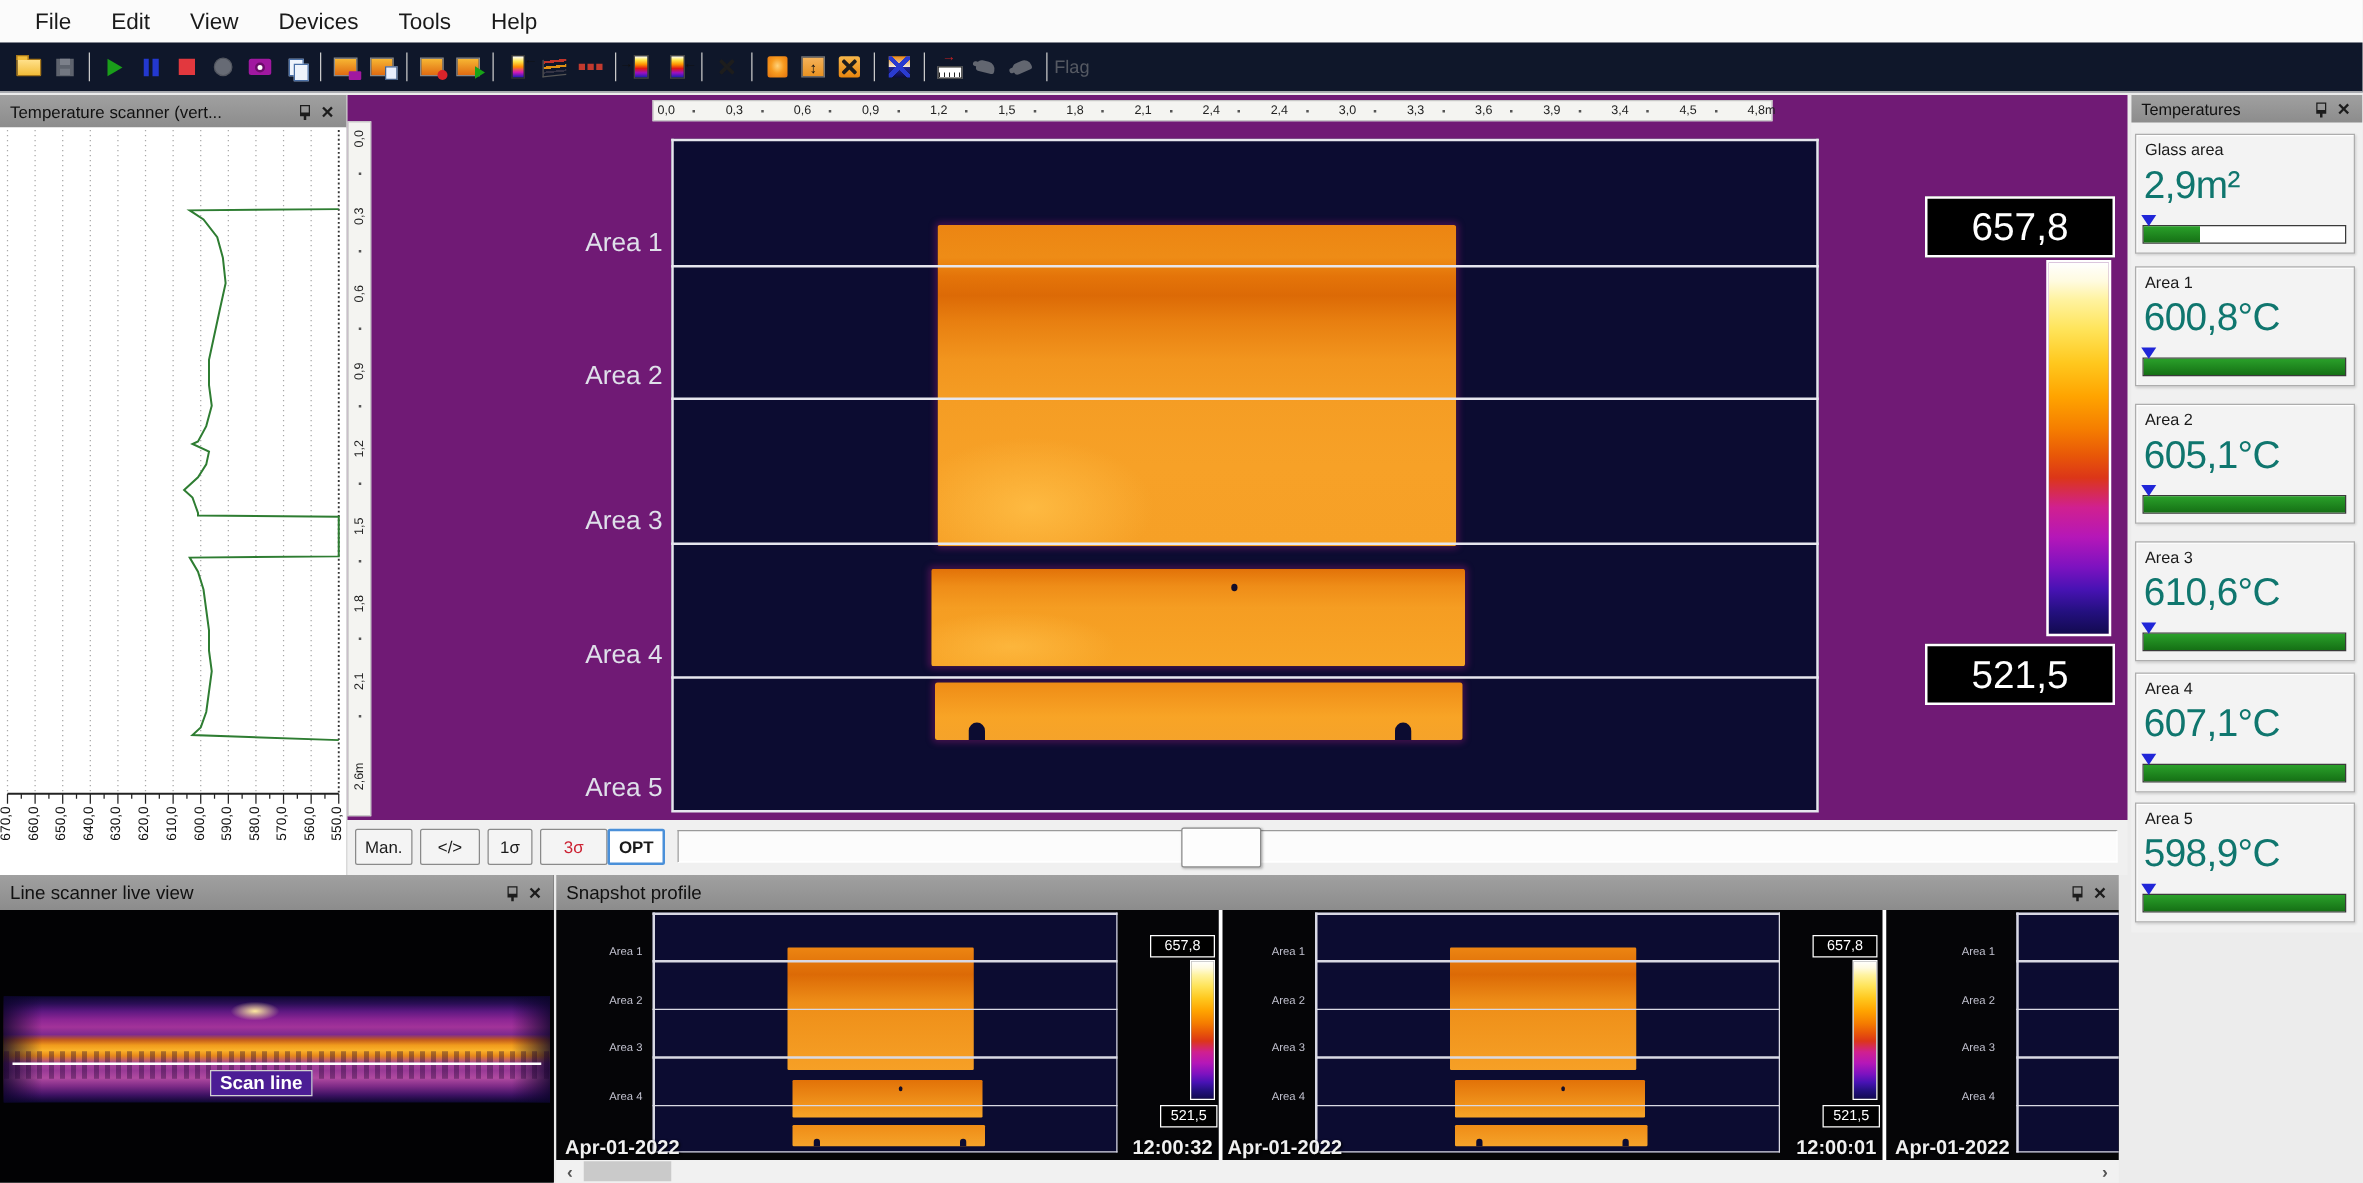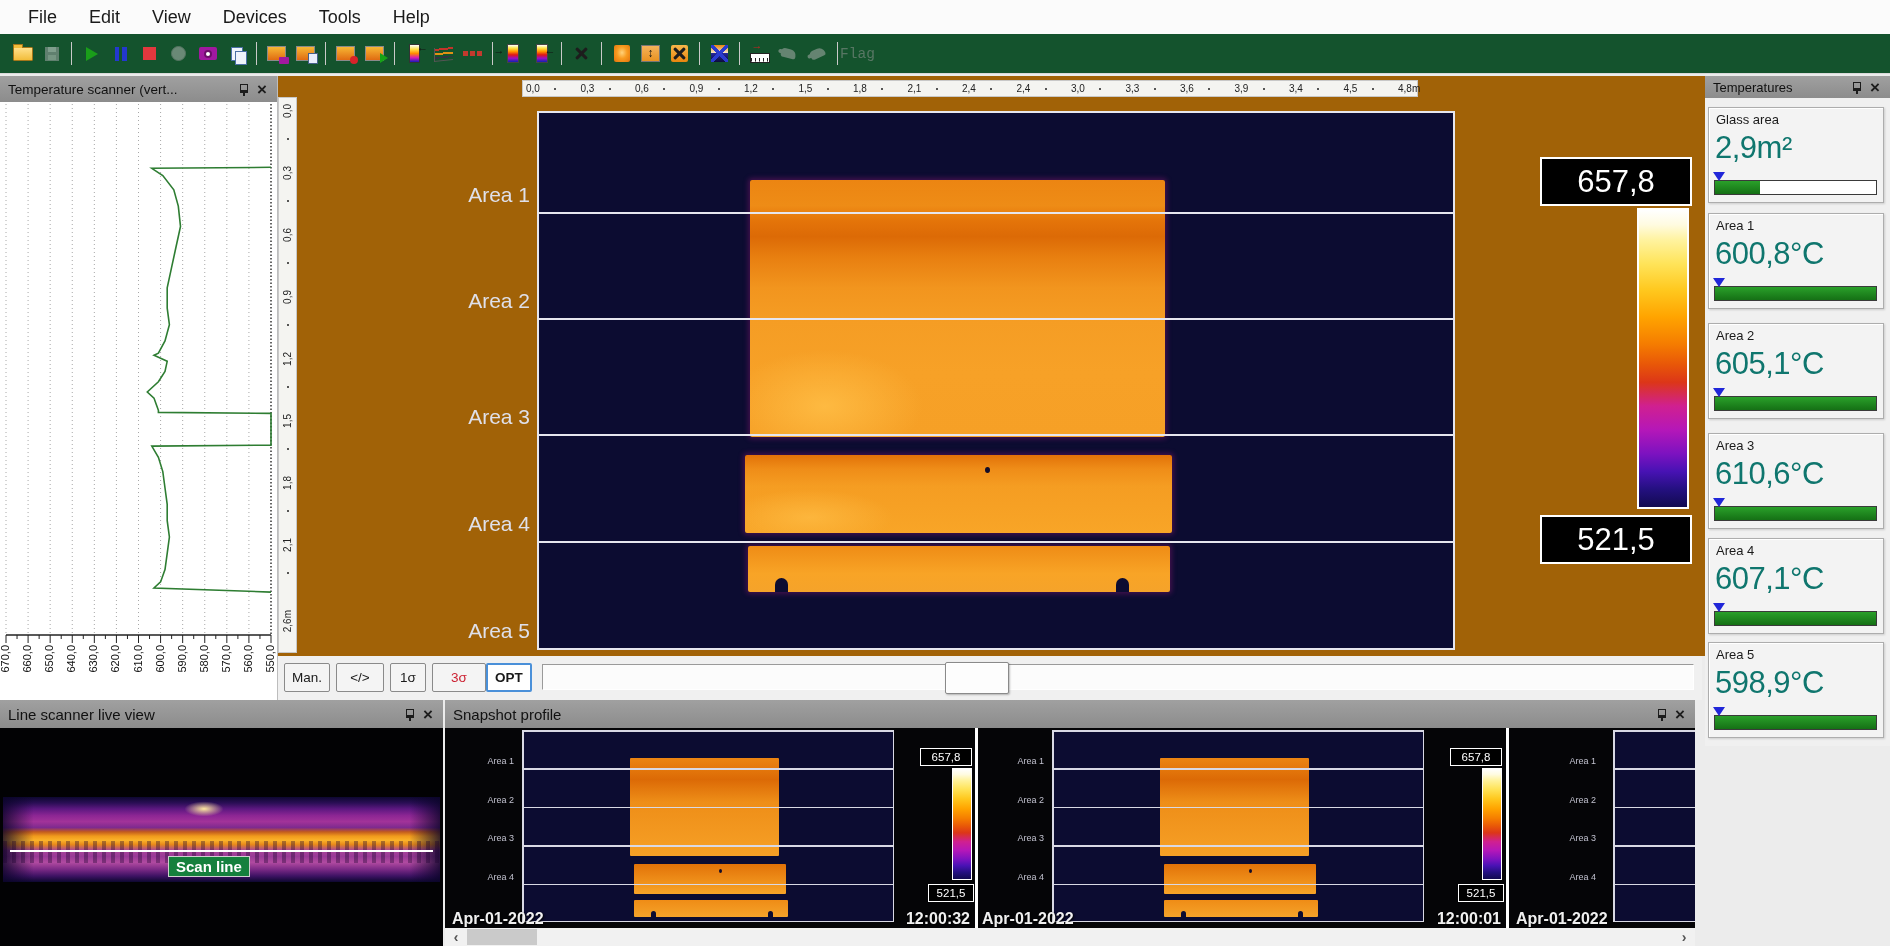--- a/index.html
+++ b/index.html
@@ -11,22 +11,22 @@
   .pinicon{position:relative;width:11px;height:13px;display:inline-block;margin:0 6px;}
   .pinicon::before{content:'';position:absolute;left:2px;top:1px;width:6px;height:5px;
     border:1.5px solid #1c1c1c;border-bottom:3px solid #1c1c1c;}
   .pinicon::after{content:'';position:absolute;left:5px;top:9px;width:1.5px;height:4px;background:#1c1c1c;}
   .closex{font-size:17px;font-weight:bold;color:#1c1c1c;line-height:1;padding:0 2px;}
   
   #menubar{position:absolute;left:0;top:0;width:1890px;height:34px;background:#fbfbfb;
     display:flex;align-items:center;padding-left:12px;box-sizing:border-box;}
   .menu-item{font-size:18px;color:#1a1a1a;padding:4px 16px;cursor:default;}
   
-  #toolbar{position:absolute;left:0;top:34px;width:1890px;height:40px;background:#14532d;
-    border-bottom:1px solid #d9d9d9;display:flex;align-items:center;padding-left:8px;box-sizing:border-box;font-family:Liberation Mono, monospace;}
+  #toolbar{position:absolute;left:0;top:34px;width:1890px;height:40px;background:#0f172a;
+    border-bottom:1px solid #d9d9d9;display:flex;align-items:center;padding-left:8px;box-sizing:border-box;}
   .tbtn{width:29px;height:29px;display:flex;align-items:center;justify-content:center;border-radius:3px;position:relative;}
   .tbtn.dis{opacity:.5;filter:grayscale(.9);}
   .tsep{width:1px;height:23px;background:#c9c9c9;margin:0 5px;flex:none;}
   .g-open{width:18px;height:12px;background:linear-gradient(#ffe08a,#f2bd3a);border:1px solid #a5761a;border-radius:1px;position:relative;}
   .g-open::before{content:'';position:absolute;top:-4px;left:-1px;width:8px;height:3px;background:#f2bd3a;border:1px solid #a5761a;border-bottom:none;}
   .g-save{width:14px;height:14px;background:#9fb0c4;position:relative;}
   .g-save::before{content:'';position:absolute;left:3px;top:0;width:8px;height:5px;background:#e4eaf2;}
   .g-save::after{content:'';position:absolute;left:3px;bottom:1px;width:8px;height:5px;background:#cdd7e4;}
   .g-play{width:0;height:0;border-left:12px solid #1a9e1a;border-top:7px solid transparent;border-bottom:7px solid transparent;}
   .g-pause{display:flex;gap:3px;}
@@ -73,21 +73,21 @@
   .g-hand2{transform:rotate(-24deg);}
   .g-flag{font-size:14.5px;color:#9a9a9a;padding:0 8px;}
   
   #profile-panel{position:absolute;left:0;top:76px;width:277px;height:624px;background:#fff;
     border-right:1px solid #bdbdbd;}
   #profile-title{height:26px;font-size:13.5px;}
   #profile-chart{position:absolute;left:0;top:26px;right:0;bottom:0;background:#fff;}
   .ax-label{position:absolute;writing-mode:vertical-rl;transform:rotate(180deg);
     font-size:11px;color:#111;letter-spacing:0;}
   
-  #main-view{position:absolute;left:278px;top:76px;width:1424px;height:580px;background:#a16207;padding-left:28px;}
+  #main-view{position:absolute;left:278px;top:76px;width:1424px;height:580px;background:#701a75;}
   #h-ruler{position:absolute;left:244px;top:4px;width:896px;height:17px;background:#f4f4f1;
     border:1px solid #c8c8c8;box-sizing:border-box;}
   .hr-lab{position:absolute;top:2px;font-size:10px;color:#222;}
   .hr-dot{position:absolute;top:7px;width:2px;height:2px;background:#555;}
   #v-ruler{position:absolute;left:0;top:21px;width:19px;height:556px;background:#f4f4f1;
     border:1px solid #c8c8c8;box-sizing:border-box;}
   .vr-lab{position:absolute;left:3px;writing-mode:vertical-rl;transform:rotate(180deg);font-size:10px;color:#222;}
   .vr-dot{position:absolute;left:8px;width:2px;height:2px;background:#555;}
   #area-stack{position:absolute;left:259px;top:35px;width:918px;height:537px;background:#0c0c31;z-index:1;}
   .row-line{position:absolute;left:259px;width:918px;height:2px;background:#e6e6ee;z-index:3;}
@@ -145,21 +145,21 @@
   #ls-strip{position:absolute;left:3px;top:69px;width:437px;height:85px;
     background:
      linear-gradient(90deg,rgba(10,4,40,.8) 0%,rgba(10,4,40,0) 7%,rgba(10,4,40,0) 93%,rgba(10,4,40,.8) 100%),
      radial-gradient(26px 10px at 46% 14%,#ffe9a0,rgba(255,210,80,0) 75%),
      linear-gradient(180deg,#0d0830 0%,#2a0e55 7%,#5c1880 14%,#8d2694 22%,#a23399 29%,#7e2a8e 36%,
        #c35c1d 41%,#f09a1c 46%,#fbb32a 51%,#e8891a 56%,#a8439a 63%,#993a96 70%,#b04aa0 77%,
        #7c2a86 85%,#3d1263 93%,#0d0830 100%);}
   #ls-strip .texture{position:absolute;left:0;top:52%;width:100%;height:26%;
     background:repeating-linear-gradient(90deg,rgba(25,0,45,.35) 0 4px,rgba(0,0,0,0) 4px 9px);}
   #scan-line{position:absolute;left:10px;top:122px;width:423px;height:2px;background:#fff;z-index:2;}
-  #scan-label{position:absolute;left:168px;top:128px;background:#15803d;border:1px solid #cfcfcf;
+  #scan-label{position:absolute;left:168px;top:128px;background:#4c1d95;border:1px solid #cfcfcf;
     color:#fff;font-size:15px;font-weight:bold;padding:1px 7px;z-index:3;}
   
   #snap-panel{position:absolute;left:445px;top:700px;width:1250px;height:246px;background:#f0f0f0;}
   #snap-title{height:28px;font-size:15px;}
   #snap-content{position:absolute;left:0;top:28px;width:1250px;height:200px;background:#050507;overflow:hidden;}
   .snap{position:absolute;top:0;height:200px;overflow:hidden;}
   .snap-sep{position:absolute;top:0;width:3px;height:200px;background:#fff;}
   .snap-lab{position:absolute;font-size:9px;color:#c2c2cf;text-align:right;width:64px;}
   .snap-grid{position:absolute;top:2px;height:192px;background:#0c0c31;}
   .sg-line{position:absolute;left:0;width:100%;height:1.5px;background:#d9d9e4;z-index:3;}

